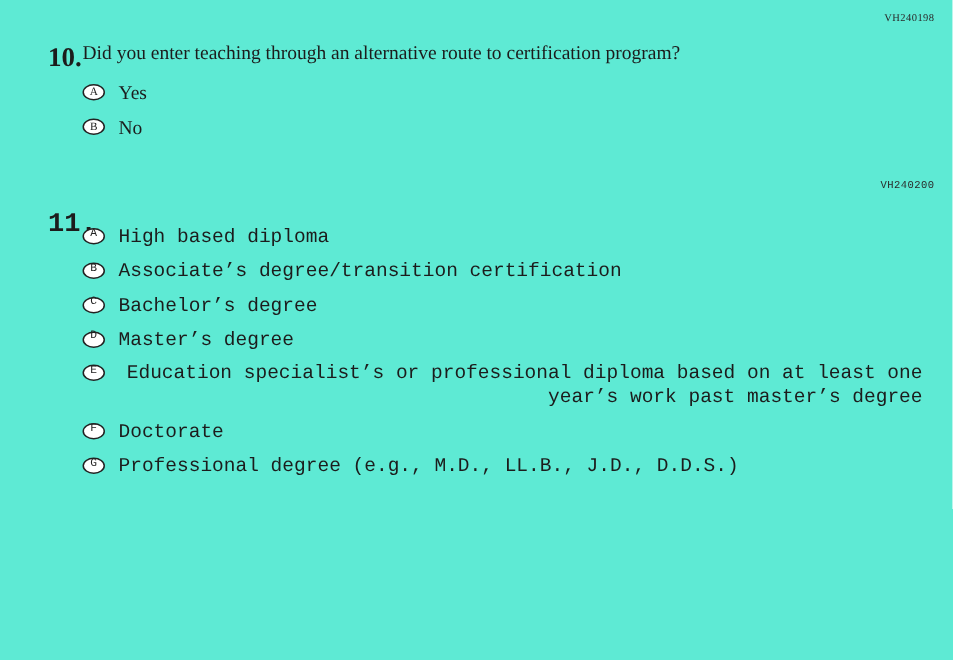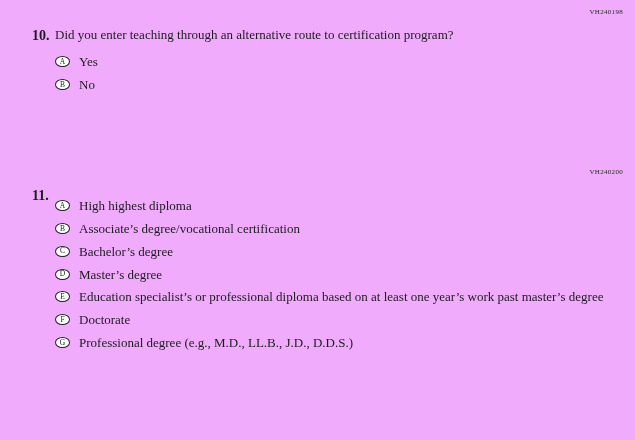--- a/index.html
+++ b/index.html
@@ -12,41 +12,41 @@
     height: 440px;
     font-family: "Liberation Serif", serif;
     color: #1c1c1c;
     -webkit-font-smoothing: antialiased;
   }
   .page {
     box-sizing: border-box;
     width: 635px;
     height: 440px;
     padding: 8px 10px 0 32px;
-    background: #f0abfc;
+    background: #5eead4;
     overflow: hidden;
   }
   .question-block { margin: 0; }
-  .question-block.second { margin-top: 68px; }
+  .question-block.second { margin-top: 20px; font-family: Liberation Mono, monospace; }
   .code {
     text-align: right;
     font-size: 7px;
     letter-spacing: 0.3px;
     color: #2a2a2a;
     padding-right: 2px;
   }
   .q-row {
     display: flex;
     margin-top: 11px;
   }
   .q-num {
     flex-shrink: 0;
     width: 23px;
     font-weight: bold;
-    font-size: 14px;
+    font-size: 18px;
     line-height: 1.25;
   }
   .q-body {
     font-size: 13px;
     line-height: 1.25;
     flex: 1;
   }
   .q-text { margin: 0; }
   .q-note {
     margin: 13px 0 0 1px;
@@ -118,27 +118,27 @@
   <section class="question-block second">
     <div class="code">VH240200</div>
     <div class="q-row">
       <span class="q-num">11.</span>
       <div class="q-body">
         <div class="options">
           <div class="option">
             <span class="bubble">
                 <span class="bubble-letter">A</span>
               </span>
-            <span class="opt-label">High highest diploma</span>
+            <span class="opt-label">High based diploma</span>
           </div>
           <div class="option">
             <span class="bubble">
                 <span class="bubble-letter">B</span>
               </span>
-            <span class="opt-label">Associate’s degree/vocational certification</span>
+            <span class="opt-label">Associate’s degree/transition certification</span>
           </div>
           <div class="option">
             <span class="bubble">
                 <span class="bubble-letter">C</span>
               </span>
             <span class="opt-label">Bachelor’s degree</span>
           </div>
           <div class="option">
             <span class="bubble">
                 <span class="bubble-letter">D</span>

